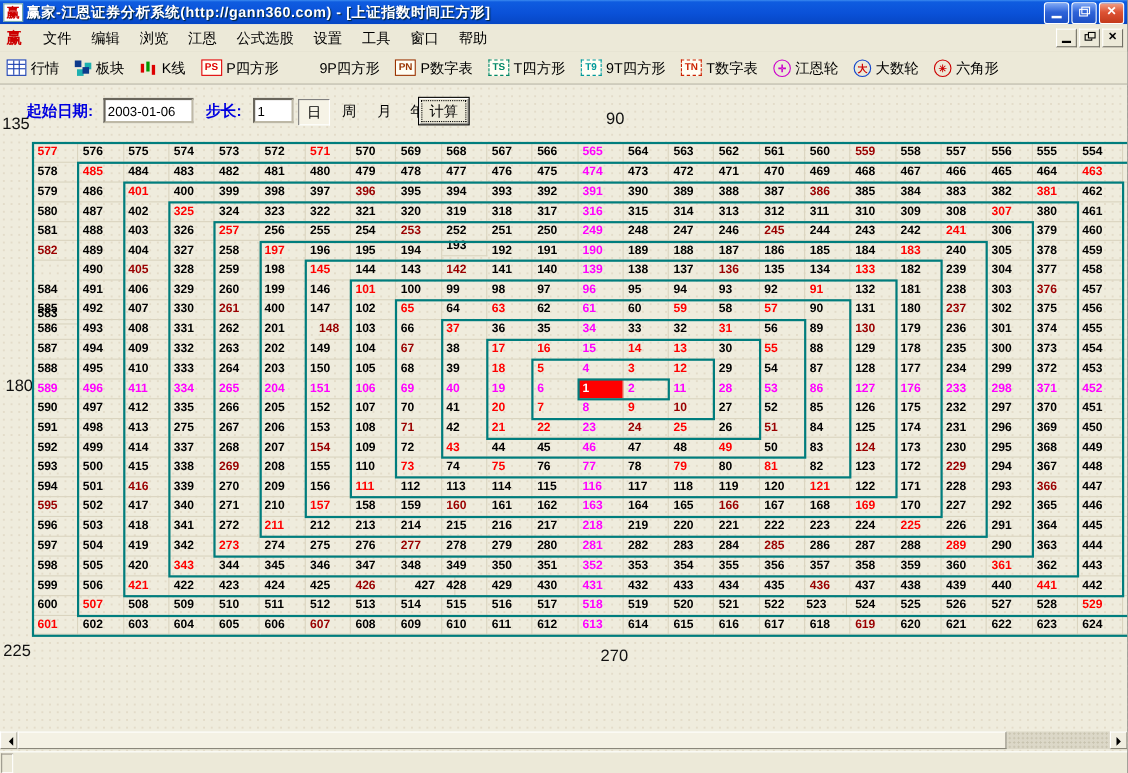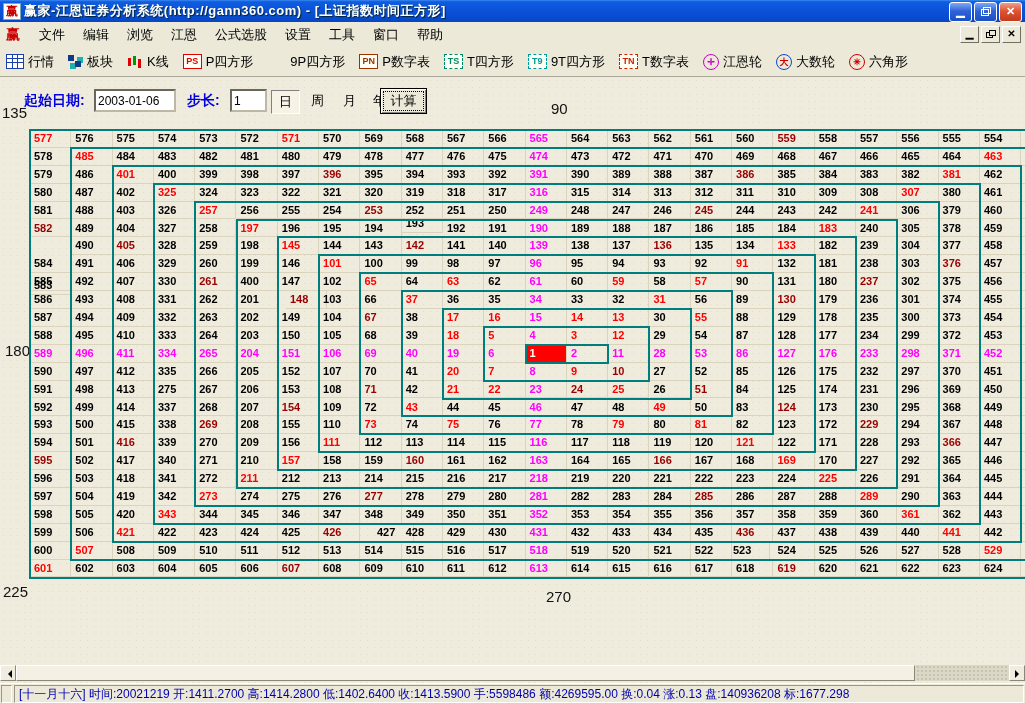--- a/index.html
+++ b/index.html
@@ -861,15 +861,14 @@
         </span>
       <span class="sb-thumb"></span>
       <span class="sb-btn sb-right">
           <span class="tri"></span>
         </span>
     </div>
   </div>
 
   <div class="statusbar">
     <span class="sb-panel-sm"></span>
-    <span class="sb-panel-main">[十一月十六] 时间:20021219 开:1411.2700 高:1414.2800 低:1402.6400 收:1413.5900 手:5598486 额:4269595.00 换:0.04 涨:0.13 盘:140936208 标:1677.298</span>
   </div>
 </div>
 
 </body></html>

